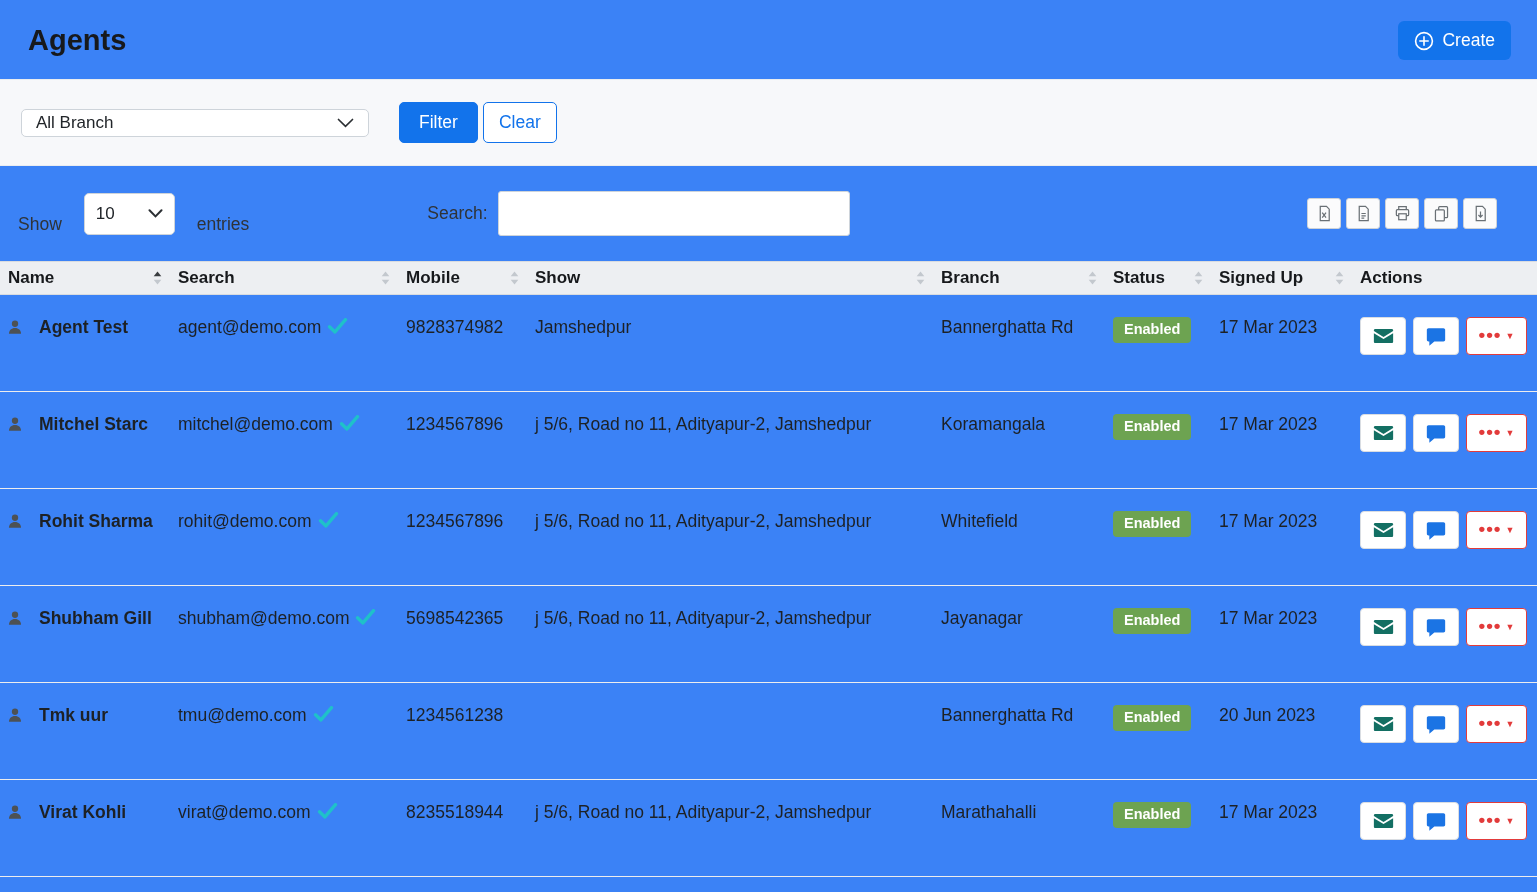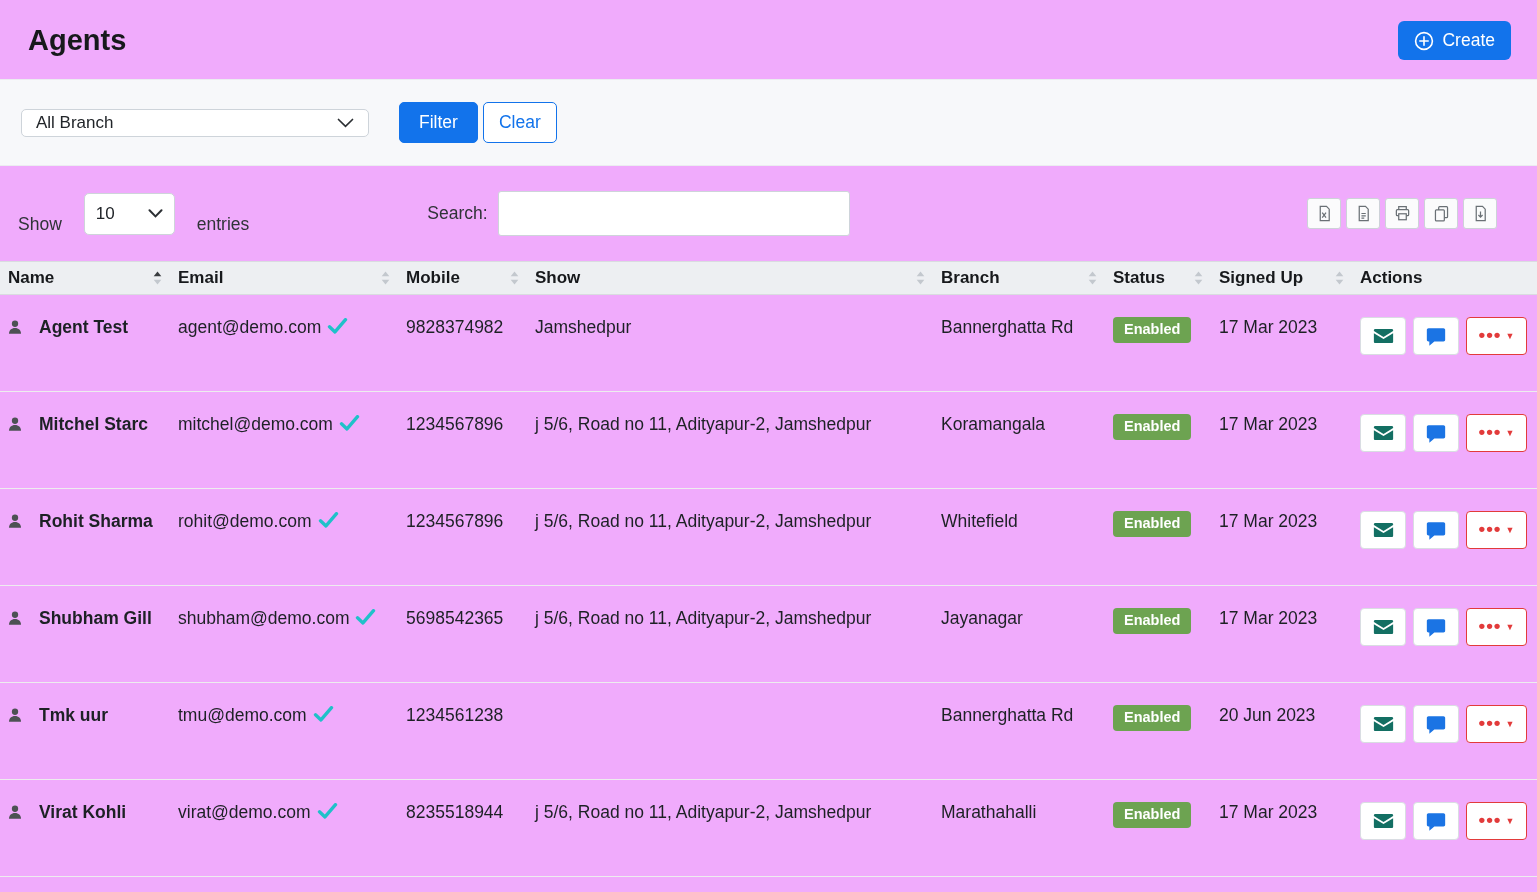--- a/index.html
+++ b/index.html
@@ -2,21 +2,21 @@
 <html><head>
 <meta charset="utf-8">
 <style>
   * { box-sizing: border-box; }
   html,body { margin:0; padding:0; }
   body {
     font-family: "Liberation Sans", "DejaVu Sans", sans-serif;
     color:#212529;
     background:#fff;
   }
-  .page { width:1537px; height:892px; overflow:hidden; background:#f0abfc; }
+  .page { width:1537px; height:892px; overflow:hidden; background:#3b82f6; }
 
   
   .page-header { display:flex; justify-content:space-between; align-items:center; padding:21px 26px 19px 28px; }
   .page-title { font-size:29px; font-weight:600; margin:0; color:#17191c; }
   .btn-create {
     display:inline-flex; align-items:center; gap:8px;
     background:#1273eb; color:#fff; border:none; border-radius:6px;
     padding:9px 16px; font-size:17.5px; font-family:inherit; cursor:pointer;
   }
 
@@ -196,21 +196,21 @@
             <div class="th-inner">
               <span>Name</span>
               <svg class="sort-icon" width="9" height="14" viewBox="0 0 9 14">
                 <path d="M4.5 0.5 8.3 5.3 H0.7 Z" fill="#3a3d40"></path>
                 <path d="M4.5 13.5 8.3 8.7 H0.7 Z" fill="#c3c8ce"></path>
               </svg>
             </div>
           </th>
           <th class="col-email">
             <div class="th-inner">
-              <span>Email</span>
+              <span>Search</span>
               <svg class="sort-icon" width="9" height="14" viewBox="0 0 9 14">
                 <path d="M4.5 0.5 8.3 5.3 H0.7 Z" fill="#c3c8ce"></path>
                 <path d="M4.5 13.5 8.3 8.7 H0.7 Z" fill="#c3c8ce"></path>
               </svg>
             </div>
           </th>
           <th class="col-mobile">
             <div class="th-inner">
               <span>Mobile</span>
               <svg class="sort-icon" width="9" height="14" viewBox="0 0 9 14">

